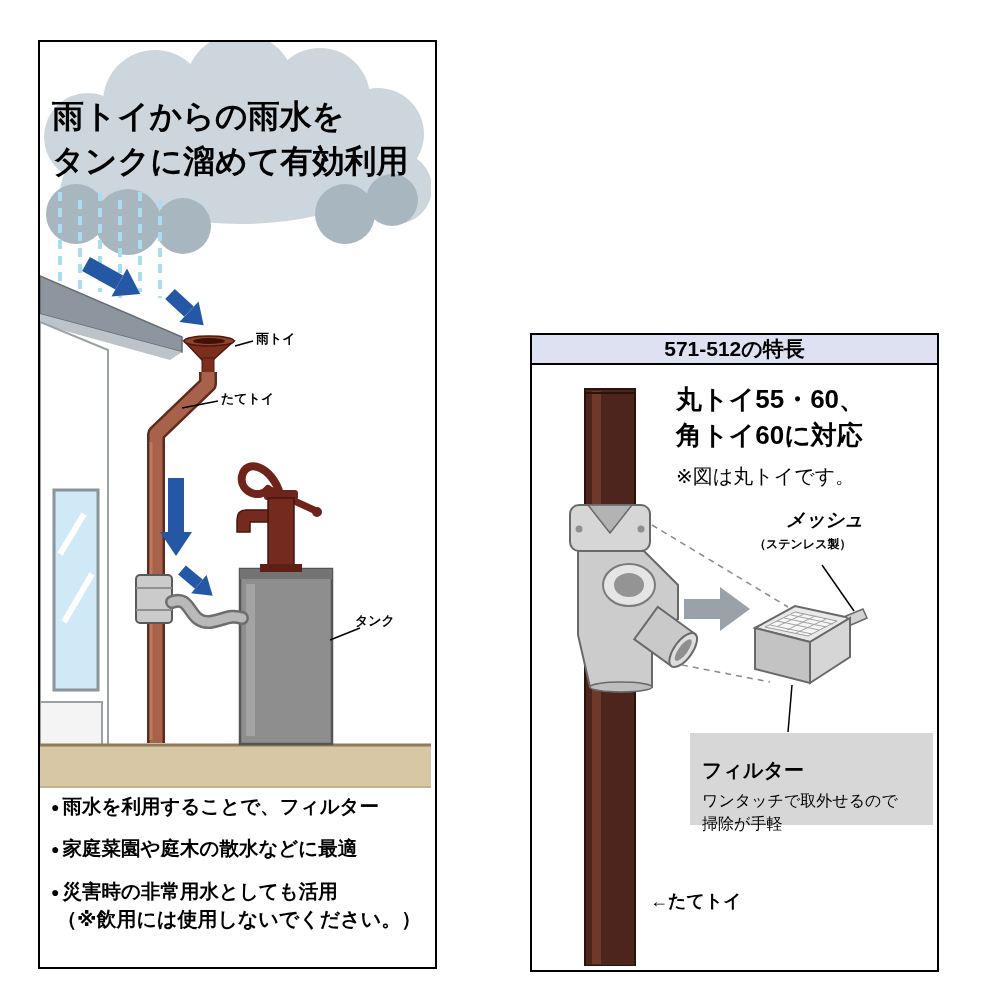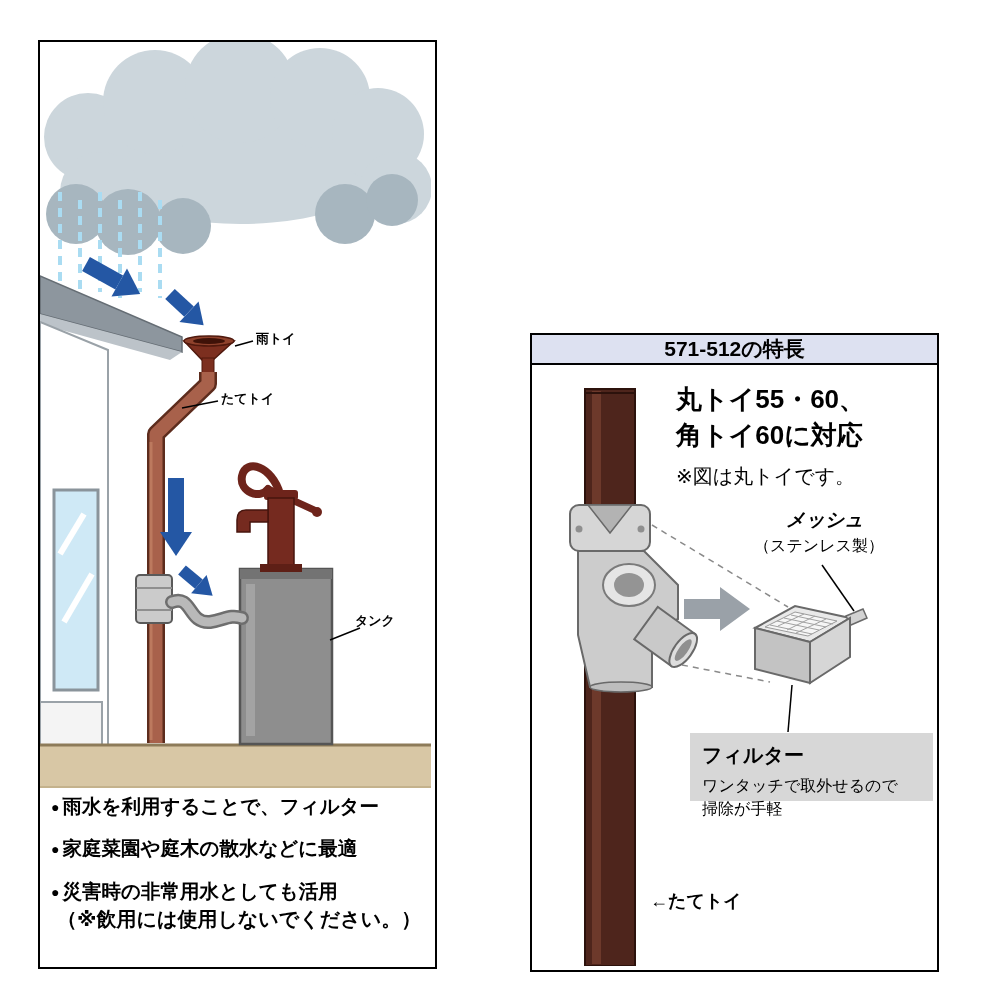--- a/index.html
+++ b/index.html
@@ -20,22 +20,22 @@
   .bullets li{display:flex;align-items:flex-start;margin-bottom:20px;line-height:1.15;}
   .bullets .dot{font-size:14px;margin-right:3px;padding-top:4px;}
   .bullets li.note{font-size:20px;margin-left:6px;margin-top:-14px;}
 
   
   .rp-header{position:absolute;left:0;top:0;right:0;height:28px;background:#dde1f1;border-bottom:2px solid #000;display:flex;align-items:center;justify-content:center;font-size:21px;font-weight:bold;z-index:3;}
   .compat{position:absolute;left:144px;top:46px;font-size:26px;font-weight:bold;line-height:1.4;white-space:nowrap;z-index:2;}
   .compat-note{font-size:20px;font-weight:normal;margin-top:8px;}
   .mesh-block{position:absolute;left:222px;top:172px;z-index:2;white-space:nowrap;}
   .mesh-block .l1{font-size:19px;font-weight:bold;margin-left:32px;font-style:italic;}
-  .mesh-block .l2{font-size:16px;margin-top:3px;}
-  .filter-box{position:absolute;left:158px;top:398px;width:243px;height:68px;background:#d7d7d7;box-sizing:border-box;padding:9px 12px;z-index:2;}
+  .mesh-block .l2{font-size:12px;margin-top:3px;font-weight:bold;}
+  .filter-box{position:absolute;left:158px;top:398px;width:243px;height:92px;background:#d7d7d7;box-sizing:border-box;padding:24px 12px;z-index:2;}
   .filter-box .ft{font-size:20px;font-weight:bold;}
   .filter-box .fd{font-size:16px;line-height:1.45;}
   .filter-box .fd.first{margin-top:5px;}
   .downpipe-pointer{position:absolute;left:118px;top:554px;font-size:18px;font-weight:bold;z-index:2;white-space:nowrap;}
 </style>
 </head>
 <body>
 
 <div class="canvas">
 
@@ -147,20 +147,24 @@
           </g>
       </g>
 
       <g stroke="#000000" stroke-width="1.5">
         <line x1="195" y1="304" x2="213" y2="299"></line>
         <line x1="142" y1="366" x2="178" y2="359"></line>
         <line x1="290" y1="598" x2="320" y2="586"></line>
       </g>
     </svg>
 
+    <div class="left-title">
+      <div>雨トイからの雨水を</div>
+      <div>タンクに溜めて有効利用</div>
+    </div>
 
     <div class="callout callout-gutter">雨トイ</div>
     <div class="callout callout-downpipe">たてトイ</div>
     <div class="callout callout-tank">タンク</div>
 
     <ul class="bullets">
       <li>
         <span class="dot">●</span>
         <span>雨水を利用することで、フィルター</span>
       </li>

